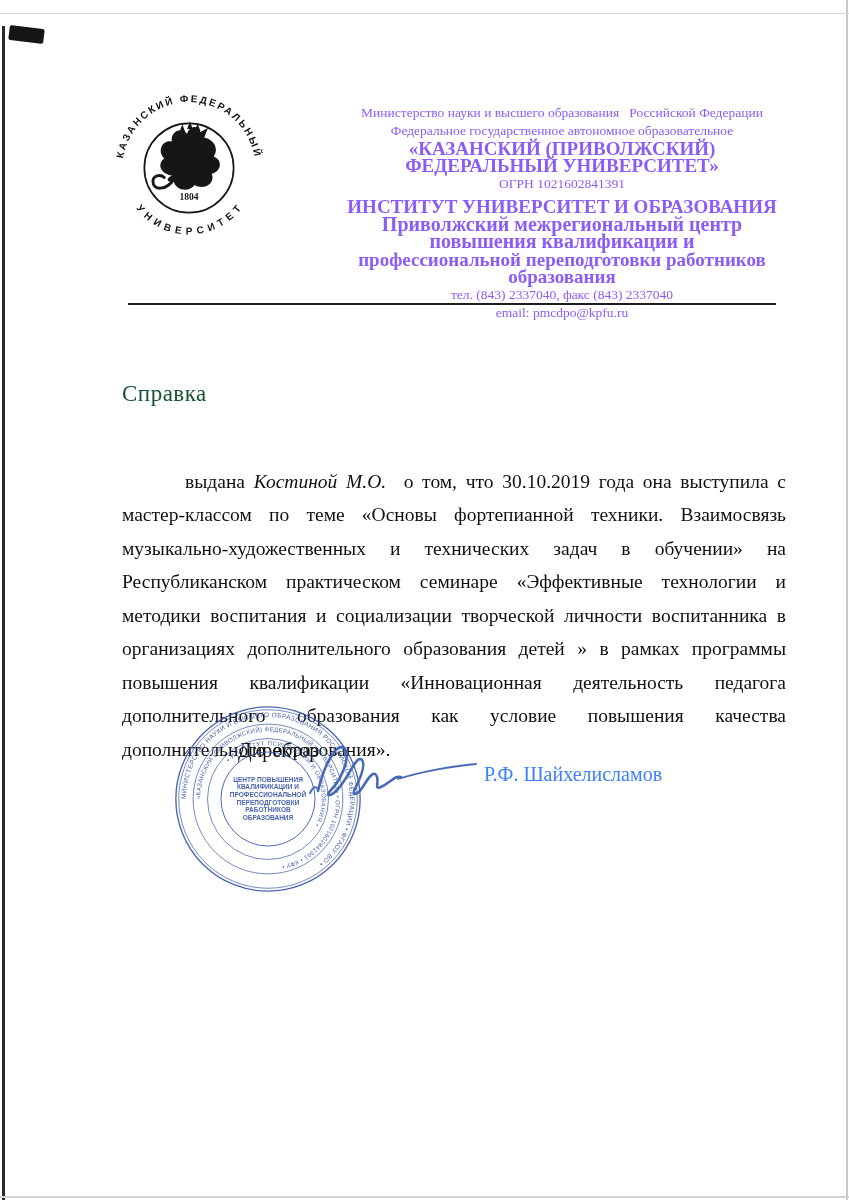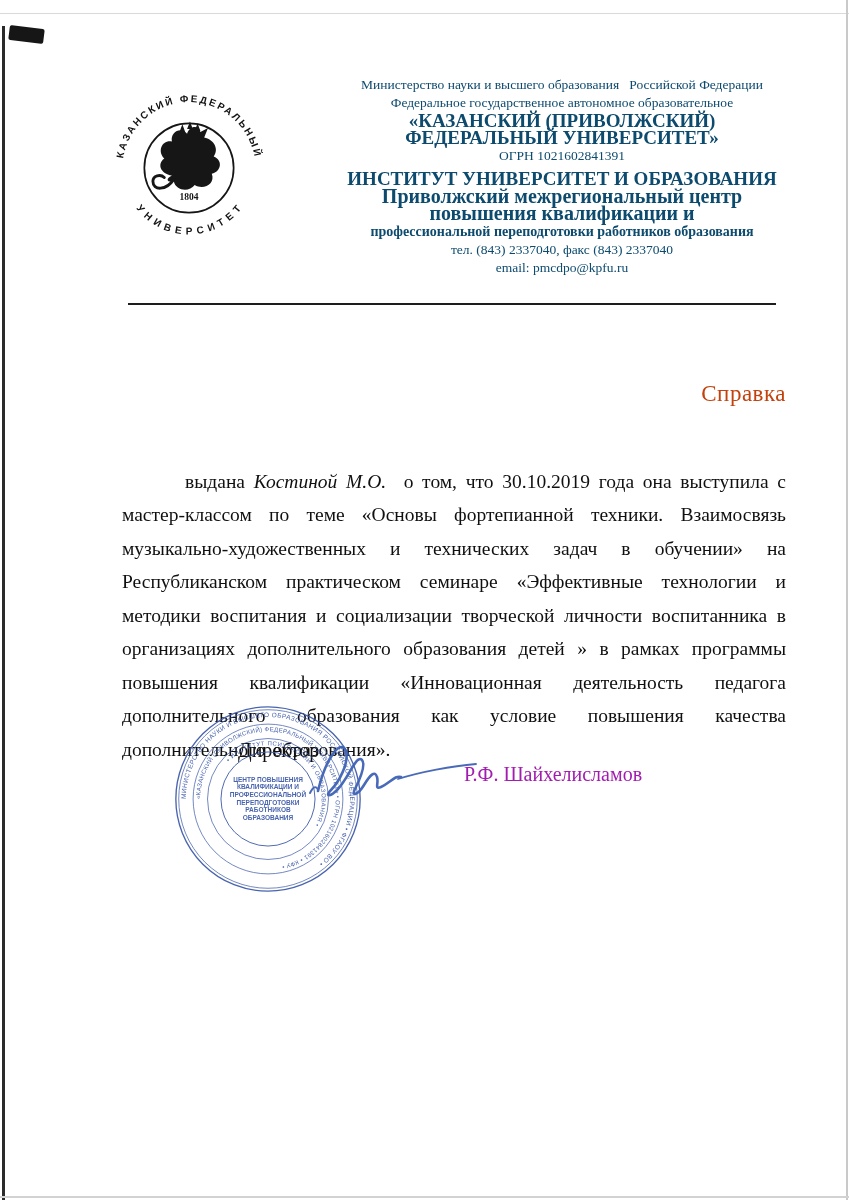--- a/index.html
+++ b/index.html
@@ -13,50 +13,50 @@
   }
   
   .edge-left{position:absolute;left:2px;top:26px;bottom:0;width:3px;background:#2a2a2a;}
   .edge-top{position:absolute;left:0;top:13px;right:0;height:1px;background:#d9d9d9;}
   .edge-right{position:absolute;right:1px;top:0;bottom:0;width:2px;background:#c9c9c9;}
   .edge-bottom{position:absolute;left:0;bottom:2px;right:0;height:2px;background:#d2d2d2;}
   .corner-mark{position:absolute;left:9px;top:27px;width:35px;height:15px;background:#161616;transform:rotate(7deg);border-radius:2px;}
 
   
   .header{
-    position:absolute;left:333px;top:76px;width:458px;
-    text-align:center;line-height:17px;font-size:13.5px;color:#0c4a6e;
+    position:absolute;left:333px;top:104px;width:458px;
+    text-align:center;line-height:17px;font-size:13.5px;color:#8b5cf6;
   }
   .header .l{margin:0 0 1px 0;}
   .header .b{font-weight:bold;font-size:19px;}
   .header .gap{height:5px;}
 
   
   .seal{position:absolute;left:113px;top:92px;width:152px;height:152px;}
 
   
   .divider{position:absolute;left:128px;top:303px;width:648px;height:2px;background:#1d1d1d;}
 
   
   .title{
     position:absolute;left:122px;top:381px;width:664px;
-    text-align:right;font-size:23px;color:#c2410c;letter-spacing:.5px;
+    text-align:left;font-size:23px;color:#14532d;letter-spacing:.5px;
   }
 
   
   .body-text{
     position:absolute;left:122px;top:445px;width:664px;
     font-size:19.5px;line-height:33.5px;text-align:justify;
     text-indent:63px;color:#101010;word-spacing:2.5px;
   }
   .body-text .it{font-style:italic;}
 
   
   .sig-role{position:absolute;left:238px;top:739px;font-size:20px;color:#101010;}
-  .sig-name{position:absolute;left:464px;top:763px;font-size:20px;color:#a21caf;}
+  .sig-name{position:absolute;left:484px;top:763px;font-size:20px;color:#3b82f6;}
 
   .stamp{position:absolute;left:172px;top:703px;width:192px;height:192px;opacity:.92;}
   .signature{position:absolute;left:302px;top:727px;width:182px;height:82px;}
 </style>
 </head>
 <body>
 
 <div class="page">
 
   <div class="edge-top"></div>
@@ -87,21 +87,21 @@
   </svg>
 
   <div class="header">
     <div class="l">Министерство науки и высшего образования&nbsp;&nbsp; Российской Федерации</div>
     <div class="l">Федеральное государственное автономное образовательное</div>
     <div class="l b">«КАЗАНСКИЙ (ПРИВОЛЖСКИЙ) ФЕДЕРАЛЬНЫЙ УНИВЕРСИТЕТ»</div>
     <div class="l">ОГРН 1021602841391</div>
     <div class="gap"></div>
     <div class="l b">ИНСТИТУТ УНИВЕРСИТЕТ И ОБРАЗОВАНИЯ</div>
     <div class="l b" style="font-size:20px">Приволжский межрегиональный центр повышения квалификации и</div>
-    <div class="l b" style="font-size:14px">профессиональной переподготовки работников образования</div>
+    <div class="l b" style="font-size:19px">профессиональной переподготовки работников образования</div>
     <div class="l">тел. (843) 2337040, факс (843) 2337040</div>
     <div class="l">email: pmcdpo@kpfu.ru</div>
   </div>
 
   <div class="divider"></div>
 
   <div class="title">Справка</div>
 
   <p class="body-text"><span>выдана </span><span class="it">Костиной М.О.</span><span>&nbsp; о том, что 30.10.2019 года она выступила с мастер-классом по теме «Основы фортепианной техники. Взаимосвязь музыкально-художественных и технических задач в обучении» на Республиканском практическом семинаре «Эффективные технологии и методики воспитания и социализации творческой личности воспитанника в организациях дополнительного образования детей » в рамках программы повышения квалификации «Инновационная деятельность педагога дополнительного образования как условие повышения качества дополнительного образования».</span></p>
 

